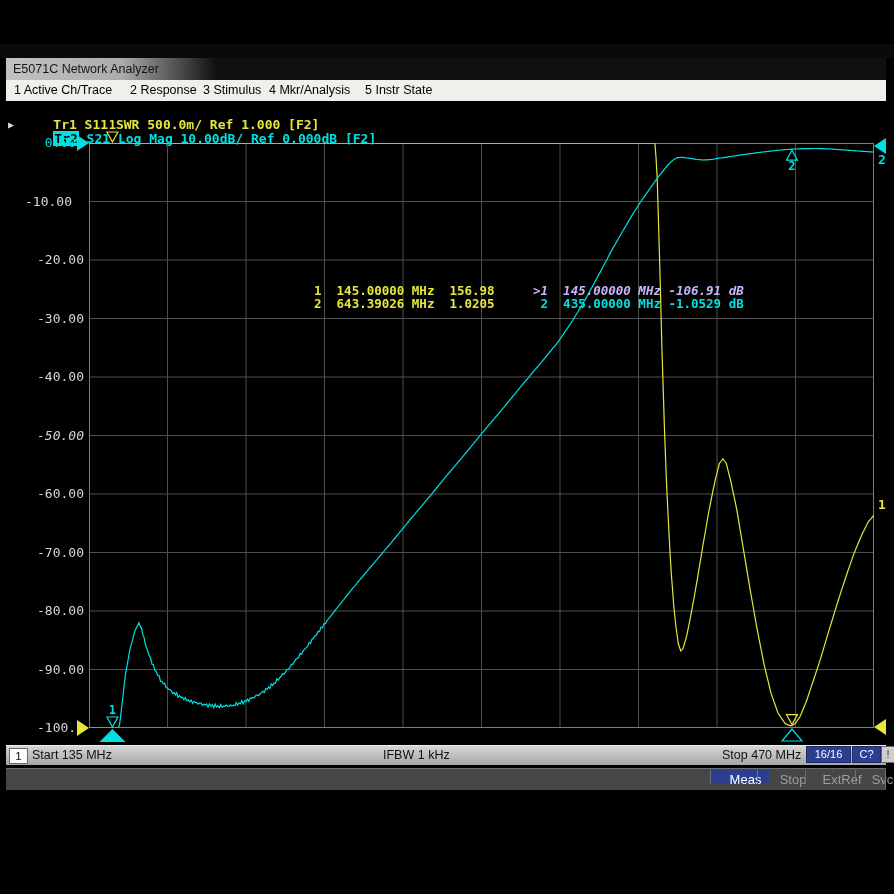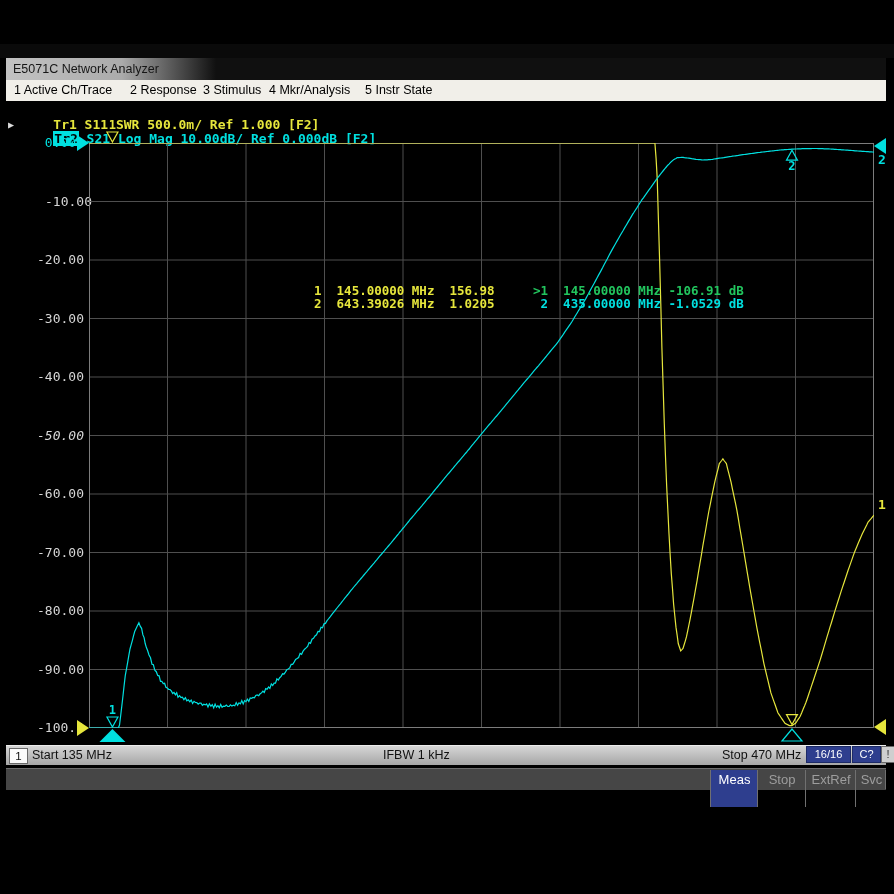--- a/index.html
+++ b/index.html
@@ -36,22 +36,22 @@
   .chbox{position:absolute;left:3px;top:2px;width:17px;height:14px;background:#fbfbfb;
          border:1px solid #6a6a6a;text-align:center;font-size:11.5px;line-height:14px;color:#111;}
   .sbtext{position:absolute;top:2px;font-size:12.5px;color:#111;}
   .badge{position:absolute;top:0;height:15px;font-size:11px;line-height:15px;text-align:center;
          border:1px solid #1c2a66;}
   .badge.blue{background:#2e3e8e;color:#fff;}
   .badge.light{background:#cfcfcf;color:#333;border:1px solid #6a6a6a;}
 
   .bottombar{left:6px;top:768px;width:880px;height:21px;background:#464646;
              border-top:1px solid #6e6e6e;}
-  .bbtn{position:absolute;top:1px;height:37px;font-size:13px;line-height:19px;text-align:center;
-        color:#9d9d9d;border-left:1px solid #707070;cursor:default;}
+  .bbtn{position:absolute;top:1px;height:14px;font-size:13px;line-height:19px;text-align:center;
+        color:#9d9d9d;border-left:1px solid #707070;cursor:default;padding-left:11px;}
   .bbtn.active{background:#2e3e8e;color:#fff;}
   .bbtn-end{position:absolute;top:1px;height:19px;width:0;border-left:1px solid #707070;}
 
   svg text{font-family:"DejaVu Sans Mono",monospace;}
 </style>
 </head>
 <body>
 
 <div class="stage">
 
@@ -75,21 +75,21 @@
   <div class="abs trline tr1line mono">
     <span>Tr1</span><span> S11 SWR 500.0m/ Ref 1.000 [F2]</span>
   </div>
   <div class="abs mono tracearrow">▶</div>
   <div class="abs trline tr2line mono">
     <span class="trname-inv">Tr2</span><span> S21 Log Mag 10.00dB/ Ref 0.000dB [F2]</span>
   </div>
 
   <div id="ylabels">
       <div class="abs ylab mono" style="left: 22px; top: 135px; color: rgb(0, 224, 224);">0.000</div>
-      <div class="abs ylab mono" style="left: 30px; top: 193.5px; color: rgb(214, 214, 214);">-10.00</div>
+      <div class="abs ylab mono" style="left: 10px; top: 193.5px; color: rgb(214, 214, 214);">-10.00</div>
       <div class="abs ylab mono" style="left: 22px; top: 252px; color: rgb(214, 214, 214);">-20.00</div>
       <div class="abs ylab mono" style="left: 22px; top: 310.5px; color: rgb(214, 214, 214);">-30.00</div>
       <div class="abs ylab mono" style="left: 22px; top: 369px; color: rgb(214, 214, 214);">-40.00</div>
       <div class="abs ylab mono" style="left: 22px; top: 427.5px; color: rgb(214, 214, 214); font-style: italic;">-50.00</div>
       <div class="abs ylab mono" style="left: 22px; top: 486px; color: rgb(214, 214, 214);">-60.00</div>
       <div class="abs ylab mono" style="left: 22px; top: 544.5px; color: rgb(214, 214, 214);">-70.00</div>
       <div class="abs ylab mono" style="left: 22px; top: 603px; color: rgb(214, 214, 214);">-80.00</div>
       <div class="abs ylab mono" style="left: 22px; top: 661.5px; color: rgb(214, 214, 214);">-90.00</div>
       <div class="abs ylab mono" style="left: 22px; top: 720px; color: rgb(214, 214, 214);">-100.0</div>
     </div>
@@ -113,21 +113,21 @@
       <line x1="0" y1="409.5" x2="785" y2="409.5" stroke="#4f4f4f" stroke-width="1"></line>
       <line x1="0" y1="468" x2="785" y2="468" stroke="#4f4f4f" stroke-width="1"></line>
       <line x1="0" y1="526.5" x2="785" y2="526.5" stroke="#4f4f4f" stroke-width="1"></line>
       <rect x="0.5" y="0.5" width="784" height="584" fill="none" stroke="#7c7c7c" stroke-width="1"></rect>
       <path d="M0.0 0.0L1.5 0.0L3.0 0.0L4.5 0.0L6.0 0.0L7.5 0.0L9.0 0.0L10.5 0.0L11.9 0.0L13.4 0.0L14.9 0.0L16.4 0.0L17.9 0.0L19.4 0.0L20.9 0.0L22.4 0.0L23.9 0.0L25.4 0.0L26.9 0.0L28.4 0.0L29.9 0.0L31.4 0.0L32.9 0.0L34.3 0.0L35.8 0.0L37.3 0.0L38.8 0.0L40.3 0.0L41.8 0.0L43.3 0.0L44.8 0.0L46.3 0.0L47.8 0.0L49.3 0.0L50.8 0.0L52.3 0.0L53.8 0.0L55.3 0.0L56.7 0.0L58.2 0.0L59.7 0.0L61.2 0.0L62.7 0.0L64.2 0.0L65.7 0.0L67.2 0.0L68.7 0.0L70.2 0.0L71.7 0.0L73.2 0.0L74.7 0.0L76.2 0.0L77.6 0.0L79.1 0.0L80.6 0.0L82.1 0.0L83.6 0.0L85.1 0.0L86.6 0.0L88.1 0.0L89.6 0.0L91.1 0.0L92.6 0.0L94.1 0.0L95.6 0.0L97.1 0.0L98.6 0.0L100.0 0.0L101.5 0.0L103.0 0.0L104.5 0.0L106.0 0.0L107.5 0.0L109.0 0.0L110.5 0.0L112.0 0.0L113.5 0.0L115.0 0.0L116.5 0.0L118.0 0.0L119.5 0.0L121.0 0.0L122.4 0.0L123.9 0.0L125.4 0.0L126.9 0.0L128.4 0.0L129.9 0.0L131.4 0.0L132.9 0.0L134.4 0.0L135.9 0.0L137.4 0.0L138.9 0.0L140.4 0.0L141.9 0.0L143.4 0.0L144.8 0.0L146.3 0.0L147.8 0.0L149.3 0.0L150.8 0.0L152.3 0.0L153.8 0.0L155.3 0.0L156.8 0.0L158.3 0.0L159.8 0.0L161.3 0.0L162.8 0.0L164.3 0.0L165.8 0.0L167.3 0.0L168.8 0.0L170.3 0.0L171.8 0.0L173.3 0.0L174.8 0.0L176.3 0.0L177.8 0.0L179.3 0.0L180.8 0.0L182.3 0.0L183.8 0.0L185.3 0.0L186.8 0.0L188.3 0.0L189.8 0.0L191.3 0.0L192.8 0.0L194.3 0.0L195.8 0.0L197.3 0.0L198.8 0.0L200.3 0.0L201.8 0.0L203.3 0.0L204.8 0.0L206.3 0.0L207.8 0.0L209.3 0.0L210.8 0.0L212.3 0.0L213.8 0.0L215.3 0.0L216.8 0.0L218.3 0.0L219.8 0.0L221.3 0.0L222.8 0.0L224.3 0.0L225.8 0.0L227.3 0.0L228.8 0.0L230.3 0.0L231.8 0.0L233.3 0.0L234.8 0.0L236.3 0.0L237.8 0.0L239.3 0.0L240.8 0.0L242.3 0.0L243.8 0.0L245.3 0.0L246.8 0.0L248.3 0.0L249.8 0.0L251.3 0.0L252.8 0.0L254.3 0.0L255.8 0.0L257.3 0.0L258.8 0.0L260.3 0.0L261.8 0.0L263.3 0.0L264.8 0.0L266.3 0.0L267.8 0.0L269.3 0.0L270.8 0.0L272.3 0.0L273.8 0.0L275.3 0.0L276.8 0.0L278.3 0.0L279.8 0.0L281.3 0.0L282.8 0.0L284.3 0.0L285.8 0.0L287.3 0.0L288.8 0.0L290.3 0.0L291.8 0.0L293.3 0.0L294.8 0.0L296.3 0.0L297.8 0.0L299.3 0.0L300.8 0.0L302.3 0.0L303.8 0.0L305.3 0.0L306.8 0.0L308.3 0.0L309.8 0.0L311.3 0.0L312.8 0.0L314.3 0.0L315.8 0.0L317.3 0.0L318.8 0.0L320.3 0.0L321.8 0.0L323.3 0.0L324.8 0.0L326.3 0.0L327.8 0.0L329.3 0.0L330.8 0.0L332.3 0.0L333.8 0.0L335.3 0.0L336.8 0.0L338.3 0.0L339.8 0.0L341.3 0.0L342.8 0.0L344.3 0.0L345.8 0.0L347.3 0.0L348.8 0.0L350.2 0.0L351.7 0.0L353.2 0.0L354.7 0.0L356.2 0.0L357.7 0.0L359.2 0.0L360.7 0.0L362.2 0.0L363.7 0.0L365.2 0.0L366.7 0.0L368.2 0.0L369.7 0.0L371.2 0.0L372.7 0.0L374.2 0.0L375.7 0.0L377.2 0.0L378.7 0.0L380.2 0.0L381.7 0.0L383.2 0.0L384.6 0.0L386.1 0.0L387.6 0.0L389.1 0.0L390.6 0.0L392.1 0.0L393.6 0.0L395.1 0.0L396.6 0.0L398.1 0.0L399.6 0.0L401.1 0.0L402.6 0.0L404.1 0.0L405.6 0.0L407.1 0.0L408.6 0.0L410.1 0.0L411.6 0.0L413.1 0.0L414.6 0.0L416.1 0.0L417.6 0.0L419.0 0.0L420.5 0.0L422.0 0.0L423.5 0.0L425.0 0.0L426.5 0.0L428.0 0.0L429.5 0.0L431.0 0.0L432.5 0.0L434.0 0.0L435.5 0.0L437.0 0.0L438.5 0.0L440.0 0.0L441.5 0.0L443.0 0.0L444.5 0.0L446.0 0.0L447.5 0.0L449.0 0.0L450.5 0.0L452.0 0.0L453.5 0.0L454.9 0.0L456.4 0.0L457.9 0.0L459.4 0.0L460.9 0.0L462.4 0.0L463.9 0.0L465.4 0.0L466.9 0.0L468.4 0.0L469.9 0.0L471.4 0.0L472.9 0.0L474.4 0.0L475.9 0.0L477.4 0.0L478.9 0.0L480.4 0.0L481.8 0.0L483.3 0.0L484.8 0.0L486.2 0.0L487.7 0.0L489.2 0.0L490.6 0.0L492.1 0.0L493.6 0.0L495.0 0.0L496.5 0.0L497.9 0.0L499.4 0.0L500.9 0.0L502.3 0.0L503.8 0.0L505.3 0.0L506.7 0.0L508.2 0.0L509.7 0.0L511.1 0.0L512.6 0.0L514.1 0.0L515.5 0.0L517.0 0.0L518.5 0.0L519.9 0.0L521.4 0.0L522.8 0.0L524.3 0.0L525.8 0.0L527.2 0.0L528.7 0.0L530.2 0.0L531.6 0.0L533.1 0.0L534.6 0.0L536.0 0.0L537.5 0.0L539.0 0.0L540.4 0.0L541.9 0.0L543.3 0.0L544.8 0.0L546.3 0.0L547.7 0.0L549.2 0.0L550.7 0.0L552.0 0.0L553.3 0.0L554.7 0.0L556.0 0.0L557.4 0.0L558.7 0.0L560.0 0.0L561.2 0.0L562.4 0.0L563.6 0.0L564.7 0.0L565.9 0.0L567.1 15.6L568.2 35.1L569.4 76.1L570.6 117.0L571.8 160.9L572.9 204.8L574.1 242.8L575.3 280.8L576.4 311.2L577.6 341.6L578.8 366.2L580.0 390.8L581.1 410.7L582.3 430.6L583.5 445.8L584.6 461.0L585.8 472.7L587.0 484.4L588.2 492.6L589.3 500.8L590.5 504.3L591.7 507.8L592.9 506.6L594.0 505.4L595.2 501.5L596.4 497.6L597.5 493.7L598.7 487.9L599.9 482.0L601.1 476.2L602.2 470.3L603.7 462.2L605.2 454.0L606.6 445.8L608.1 437.6L609.5 428.8L611.0 420.0L612.5 411.3L613.9 402.5L615.4 394.0L616.9 385.5L618.3 377.0L619.8 368.5L621.3 361.2L622.7 353.9L624.2 346.6L625.7 339.3L626.8 334.6L628.0 329.9L629.2 325.3L630.3 320.6L631.5 319.0L632.7 317.5L633.9 315.9L635.0 317.5L636.2 319.0L637.4 320.6L638.5 325.3L639.7 329.9L640.9 334.6L642.1 339.3L643.5 346.3L645.0 353.3L646.5 360.4L647.9 367.4L649.4 376.2L650.8 384.9L652.3 393.7L653.8 402.5L655.2 410.9L656.6 419.3L658.0 427.8L659.4 436.2L660.8 444.6L662.2 452.6L663.6 460.5L665.0 468.5L666.4 476.4L667.8 484.4L669.2 491.6L670.6 498.9L672.1 506.1L673.5 513.4L674.9 520.6L676.3 526.5L677.7 532.4L679.1 538.2L680.5 544.0L681.9 549.9L683.3 553.9L684.7 557.9L686.1 561.8L687.5 565.8L688.9 569.8L690.3 571.9L691.7 574.0L693.1 576.1L694.5 578.2L696.0 580.3L697.1 580.9L698.3 581.5L699.5 582.1L700.6 582.7L701.8 582.6L703.0 582.6L704.2 581.8L705.3 581.1L706.5 580.3L707.7 578.6L708.8 576.8L710.0 575.1L711.2 573.3L712.7 569.8L714.1 566.3L715.6 562.8L717.0 559.3L718.5 555.0L719.9 550.8L721.3 546.6L722.7 542.4L724.1 538.2L725.5 534.0L726.9 529.8L728.3 525.6L729.7 521.4L731.1 517.1L732.5 512.5L733.9 507.8L735.3 503.1L736.7 498.4L738.1 493.7L739.5 489.1L740.9 484.4L742.4 479.7L743.8 475.0L745.2 470.3L746.6 465.9L748.0 461.4L749.4 457.0L750.8 452.6L752.2 448.1L753.6 443.9L755.0 439.7L756.4 435.5L757.8 431.3L759.2 427.0L760.6 423.1L762.0 419.1L763.4 415.1L764.8 411.1L766.3 407.2L767.7 403.9L769.1 400.6L770.5 397.3L771.9 394.1L773.3 390.8L774.7 387.9L776.2 384.9L777.7 382.0L779.1 379.1L780.6 377.3L782.1 375.6L783.5 373.8L785.0 372.1" fill="none" stroke="#e6e63c" stroke-width="1.2"></path>
       <path d="M0.0 585.0L1.4 585.0L2.8 585.0L4.2 585.0L5.6 585.0L7.0 585.0L8.4 585.0L9.8 585.0L11.2 585.0L12.7 585.0L14.1 585.0L15.5 585.0L16.9 585.0L18.3 585.0L19.7 585.0L21.1 585.0L22.6 585.0L24.0 585.0L25.5 585.0L26.9 585.0L28.1 585.0L29.3 585.0L30.5 582.1L31.6 573.3L32.8 563.1L34.0 552.8L35.1 542.6L36.3 532.4L37.5 525.8L38.7 519.2L39.8 512.6L41.0 506.0L42.2 501.6L43.4 497.3L44.5 492.9L45.7 488.5L47.1 485.6L48.5 482.6L49.9 479.7L51.2 483.2L52.6 485.3L53.9 491.9L55.1 494.6L56.2 500.5L57.4 504.6L58.6 507.5L60.0 512.0L61.5 514.8L63.0 521.3L64.4 521.8L65.8 527.3L67.3 528.7L68.7 532.4L70.1 532.8L71.5 538.4L72.8 538.3L74.2 540.6L75.6 540.3L76.9 544.3L78.3 545.0L79.7 546.5L81.0 546.5L82.3 547.9L83.7 550.5L85.0 549.4L86.4 551.8L87.7 549.8L89.0 554.4L90.5 552.7L92.0 554.5L93.4 554.2L94.9 556.6L96.4 554.7L97.8 557.8L99.3 556.8L100.8 558.7L102.2 557.1L103.6 560.5L105.0 558.3L106.4 559.5L107.8 559.6L109.2 561.1L110.6 560.1L112.0 560.2L113.4 562.3L114.8 561.2L116.2 561.9L117.6 560.9L119.0 564.0L120.4 560.8L121.9 563.2L123.3 561.6L124.7 564.9L126.1 561.0L127.5 564.2L128.9 562.7L130.3 564.7L131.7 561.4L133.1 564.2L134.5 563.1L135.9 563.3L137.3 562.1L138.7 563.5L140.1 563.5L141.5 561.8L142.9 563.1L144.3 562.2L145.8 562.8L147.2 559.6L148.6 562.3L150.0 559.8L151.4 560.9L152.8 557.6L154.2 561.0L155.6 557.6L157.0 558.7L158.4 556.1L159.8 558.4L161.2 555.0L162.6 555.3L164.0 554.4L165.4 554.8L166.8 552.5L168.2 552.0L169.7 552.7L171.1 550.8L172.5 549.9L173.9 548.2L175.3 549.5L176.7 545.6L178.1 546.3L179.5 544.0L180.9 545.4L182.3 540.9L183.7 542.5L185.1 540.1L186.5 540.2L187.9 535.9L189.3 537.1L190.7 534.7L192.1 533.4L193.6 530.8L195.0 531.1L196.4 529.1L197.8 526.6L199.2 526.0L200.7 524.9L202.2 521.3L203.7 521.3L205.1 519.1L206.6 516.4L208.1 515.6L209.6 514.5L211.1 510.4L212.6 511.3L214.1 508.1L215.6 506.2L217.1 504.9L218.6 503.5L220.1 499.5L221.5 500.3L223.0 496.2L224.5 495.4L226.0 493.0L227.5 491.8L229.0 488.5L230.5 488.6L232.0 484.3L233.5 484.8L235.0 480.8L236.5 480.4L237.9 477.9L239.4 476.0L240.9 474.1L242.4 472.1L243.9 470.2L245.4 468.3L246.9 466.4L248.4 464.5L249.9 462.6L251.4 460.8L252.9 458.9L254.4 457.0L255.8 455.2L257.3 453.3L258.8 451.5L260.3 449.6L261.8 447.7L263.3 445.9L264.8 444.0L266.2 442.3L267.7 440.6L269.1 438.9L270.6 437.2L272.0 435.5L273.4 433.8L274.9 432.0L276.3 430.3L277.8 428.6L279.2 426.9L280.7 425.2L282.1 423.5L283.5 421.8L285.0 420.1L286.4 418.4L287.9 416.7L289.3 414.9L290.7 413.2L292.2 411.5L293.6 409.8L295.1 408.1L296.5 406.4L298.0 404.7L299.4 403.0L300.8 401.3L302.3 399.6L303.7 397.8L305.2 396.0L306.6 394.3L308.1 392.5L309.5 390.8L310.9 389.0L312.4 387.3L313.8 385.5L315.3 383.8L316.7 382.0L318.1 380.3L319.6 378.5L321.0 376.7L322.5 375.0L323.9 373.3L325.4 371.6L326.8 369.9L328.2 368.2L329.7 366.5L331.1 364.8L332.6 363.1L334.0 361.4L335.5 359.6L336.9 357.9L338.3 356.2L339.8 354.5L341.2 352.8L342.7 351.0L344.1 349.2L345.5 347.5L347.0 345.7L348.4 344.0L349.9 342.2L351.3 340.5L352.8 338.7L354.2 337.0L355.6 335.2L357.1 333.4L358.5 331.7L360.0 330.0L361.4 328.3L362.8 326.6L364.3 324.9L365.7 323.1L367.2 321.4L368.6 319.7L370.1 318.0L371.5 316.3L372.9 314.6L374.4 312.9L375.8 311.2L377.3 309.5L378.7 307.7L380.2 306.0L381.6 304.2L383.0 302.4L384.5 300.7L385.9 298.9L387.4 297.2L388.8 295.4L390.2 293.7L391.7 291.9L393.1 290.2L394.6 288.4L396.0 286.7L397.5 284.9L398.9 283.2L400.3 281.5L401.8 279.8L403.2 278.1L404.7 276.4L406.1 274.7L407.6 273.0L409.0 271.3L410.4 269.6L411.9 267.8L413.3 266.1L414.8 264.4L416.2 262.7L417.6 260.9L419.1 259.2L420.5 257.4L422.0 255.6L423.4 253.9L424.9 252.1L426.3 250.4L427.7 248.6L429.2 246.9L430.6 245.1L432.1 243.4L433.5 241.6L434.9 239.9L436.4 238.2L437.8 236.5L439.3 234.8L440.7 233.1L442.2 231.3L443.6 229.6L445.0 227.9L446.5 226.2L447.9 224.5L449.4 222.8L450.8 221.1L452.3 219.4L453.7 217.6L455.2 215.8L456.7 214.0L458.2 212.1L459.7 210.3L461.2 208.5L462.7 206.7L464.2 204.9L465.7 203.1L467.2 201.3L468.7 199.5L470.1 197.4L471.5 195.4L472.9 193.3L474.3 191.3L475.7 189.2L477.1 187.2L478.5 185.2L479.9 183.1L481.3 181.1L482.7 179.0L484.1 176.7L485.5 174.3L486.9 172.0L488.3 169.7L489.7 167.3L491.2 165.0L492.6 162.6L494.0 160.3L495.4 158.0L496.8 155.6L498.2 153.0L499.6 150.5L501.0 147.9L502.4 145.3L503.8 142.7L505.2 140.2L506.6 137.6L508.0 135.0L509.4 132.4L510.8 129.9L512.3 127.1L513.8 124.3L515.2 121.5L516.7 118.8L518.2 116.0L519.6 113.2L521.1 110.4L522.6 107.6L524.0 105.1L525.5 102.5L526.9 100.0L528.4 97.4L529.9 94.8L531.3 92.3L532.8 89.7L534.3 87.2L535.6 84.9L536.9 82.7L538.3 80.4L539.6 78.1L541.0 75.9L542.3 73.6L543.6 71.4L545.0 69.3L546.3 67.2L547.7 65.1L549.0 63.0L550.3 60.9L551.7 58.8L553.0 56.7L554.4 54.8L555.8 52.8L557.2 50.8L558.6 48.8L560.0 46.8L561.5 44.8L562.9 42.8L564.3 40.8L565.7 38.8L567.1 36.9L568.5 35.0L570.0 33.1L571.5 31.2L572.9 29.3L574.4 27.5L575.9 25.7L577.3 24.0L578.8 22.2L580.0 21.1L581.1 19.9L582.3 18.7L583.5 17.6L584.6 16.8L585.8 16.1L587.0 15.4L588.2 14.6L589.6 14.6L591.1 14.5L592.6 14.4L594.0 14.3L595.5 14.6L597.0 14.8L598.4 15.0L599.9 15.2L601.3 15.4L602.7 15.7L604.1 15.9L605.5 16.1L606.9 16.4L608.3 16.5L609.7 16.6L611.1 16.7L612.5 16.8L613.9 17.0L615.3 16.9L616.8 16.8L618.2 16.8L619.6 16.7L621.0 16.7L622.3 16.5L623.6 16.3L625.0 16.0L626.3 15.8L627.7 15.6L629.0 15.4L630.3 15.2L631.8 15.0L633.3 14.8L634.7 14.6L636.2 14.3L637.7 14.1L639.1 13.9L640.6 13.7L642.1 13.5L643.5 13.2L645.0 13.0L646.5 12.8L647.9 12.6L649.4 12.4L650.8 12.1L652.3 11.9L653.8 11.7L655.2 11.5L656.7 11.3L658.2 11.1L659.6 10.9L661.1 10.7L662.6 10.5L664.0 10.3L665.5 10.1L666.9 9.9L668.3 9.7L669.7 9.5L671.1 9.4L672.5 9.2L673.9 9.0L675.3 8.8L676.7 8.7L678.1 8.5L679.6 8.3L681.0 8.1L682.5 8.0L683.9 7.8L685.4 7.7L686.9 7.5L688.3 7.3L689.8 7.2L691.3 7.0L692.7 6.9L694.2 6.8L695.7 6.7L697.1 6.6L698.6 6.5L700.1 6.4L701.5 6.3L703.0 6.1L704.4 6.1L705.9 6.0L707.4 6.0L708.8 5.9L710.3 5.9L711.8 5.8L713.2 5.7L714.7 5.7L716.2 5.7L717.6 5.6L719.1 5.6L720.6 5.6L722.0 5.6L723.5 5.5L725.0 5.5L726.4 5.5L727.9 5.5L729.3 5.6L730.8 5.6L732.3 5.7L733.7 5.7L735.2 5.8L736.7 5.8L738.1 5.9L739.6 5.9L741.1 6.0L742.5 6.1L744.0 6.2L745.5 6.3L746.9 6.4L748.4 6.5L749.9 6.6L751.3 6.7L752.8 6.8L754.2 6.9L755.7 7.0L757.2 7.1L758.6 7.2L760.1 7.3L761.6 7.4L763.0 7.5L764.5 7.6L766.0 7.8L767.4 7.9L768.9 8.0L770.4 8.1L771.8 8.2L773.3 8.3L774.7 8.4L776.2 8.5L777.7 8.6L779.1 8.7L780.6 8.8L782.1 8.9L783.5 9.0L785.0 9.1" fill="none" stroke="#00e0e0" stroke-width="1.2"></path>
     </svg>
 
   <div class="abs readout mono" style="left:314px;top:284px;color:#e6e63c;">1  145.00000 MHz  156.98</div>
   <div class="abs readout mono" style="left:314px;top:297px;color:#e6e63c;">2  643.39026 MHz  1.0205</div>
-  <div class="abs readout mono" style="left:533px;top:284px;color:#22c55e;">&gt;1  145.00000 MHz -106.91 dB</div>
+  <div class="abs readout mono" style="left:533px;top:284px;color:#c4b5fd;font-style:italic;">&gt;1  145.00000 MHz -106.91 dB</div>
   <div class="abs readout mono" style="left:533px;top:297px;color:#00e0e0;"> 2  435.00000 MHz -1.0529 dB</div>
 
   <svg id="overlay" class="abs" style="left:0;top:0;pointer-events:none;" width="894" height="894" viewBox="0 0 894 894">
       <polygon points="77,135 77,151 89,143" fill="#00e0e0"></polygon>
       <polygon points="77,720 77,736 89,728" fill="#e6e63c"></polygon>
       <polygon points="886,138 886,154 874,146" fill="#00e0e0"></polygon>
       <polygon points="886,719 886,735 874,727" fill="#e6e63c"></polygon>
       <polygon points="106.93283582089552,132 117.93283582089552,132 112.43283582089552,142" fill="none" stroke="#e6e63c" stroke-width="1.2"></polygon>
       <text x="112.43283582089552" y="129" fill="#e6e63c" font-size="12" font-weight="bold" text-anchor="middle">1</text>
       <polygon points="106.93283582089552,717 117.93283582089552,717 112.43283582089552,727" fill="none" stroke="#00e0e0" stroke-width="1.2"></polygon>

